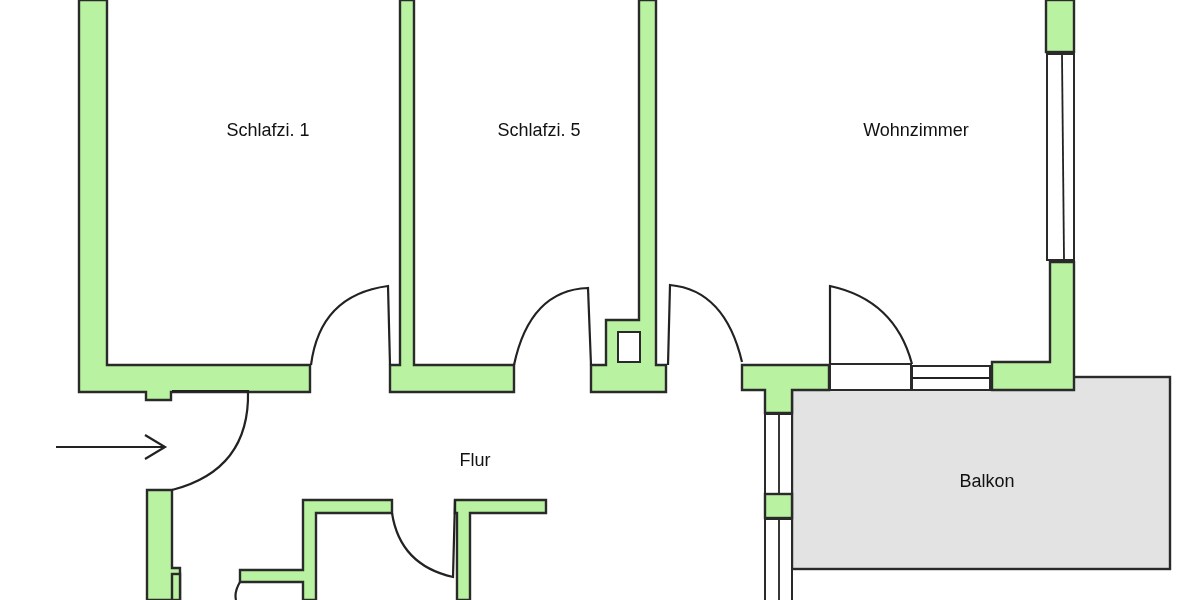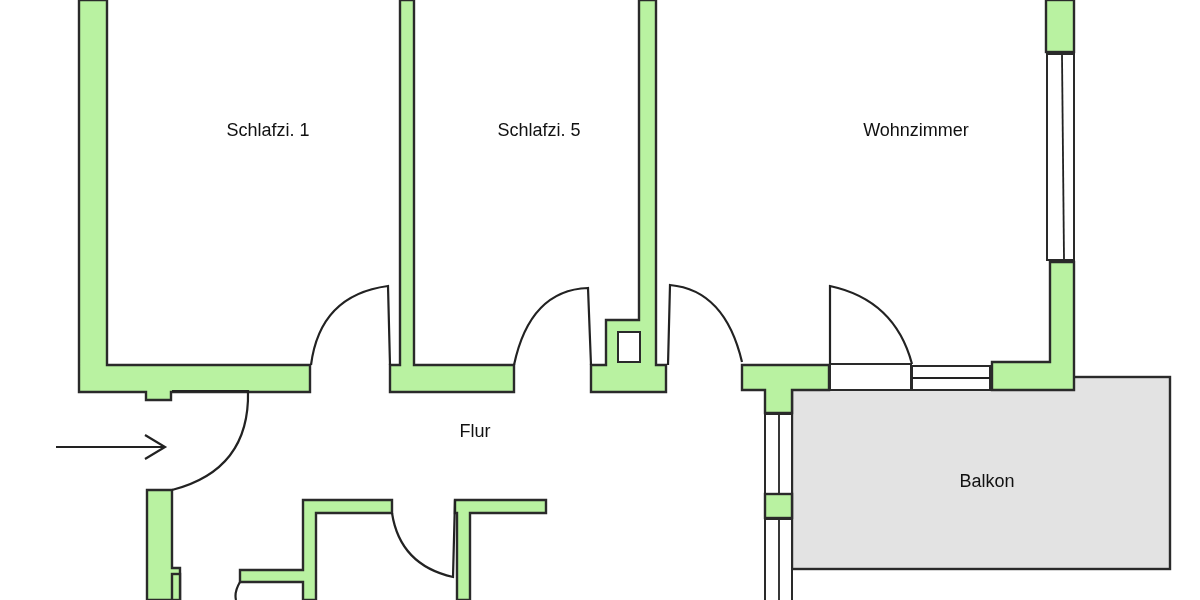--- a/index.html
+++ b/index.html
@@ -67,14 +67,14 @@
 
   <g>
     <line class="line" x1="56" y1="447" x2="165" y2="447"></line>
     <path class="line" d="M145,435 L165,447 L145,459"></path>
   </g>
 </svg>
 
 <div class="label" style="left:245px; top:130px;">Schlafzi. 1</div>
 <div class="label" style="left:516px; top:130px;">Schlafzi. 5</div>
 <div class="label" style="left:893px; top:130px;">Wohnzimmer</div>
-<div class="label" style="left:452px; top:431px;">Flur</div>
+<div class="label" style="left:452px; top:460px;">Flur</div>
 <div class="label" style="left:964px; top:481px;">Balkon</div>
 
 </body></html>

